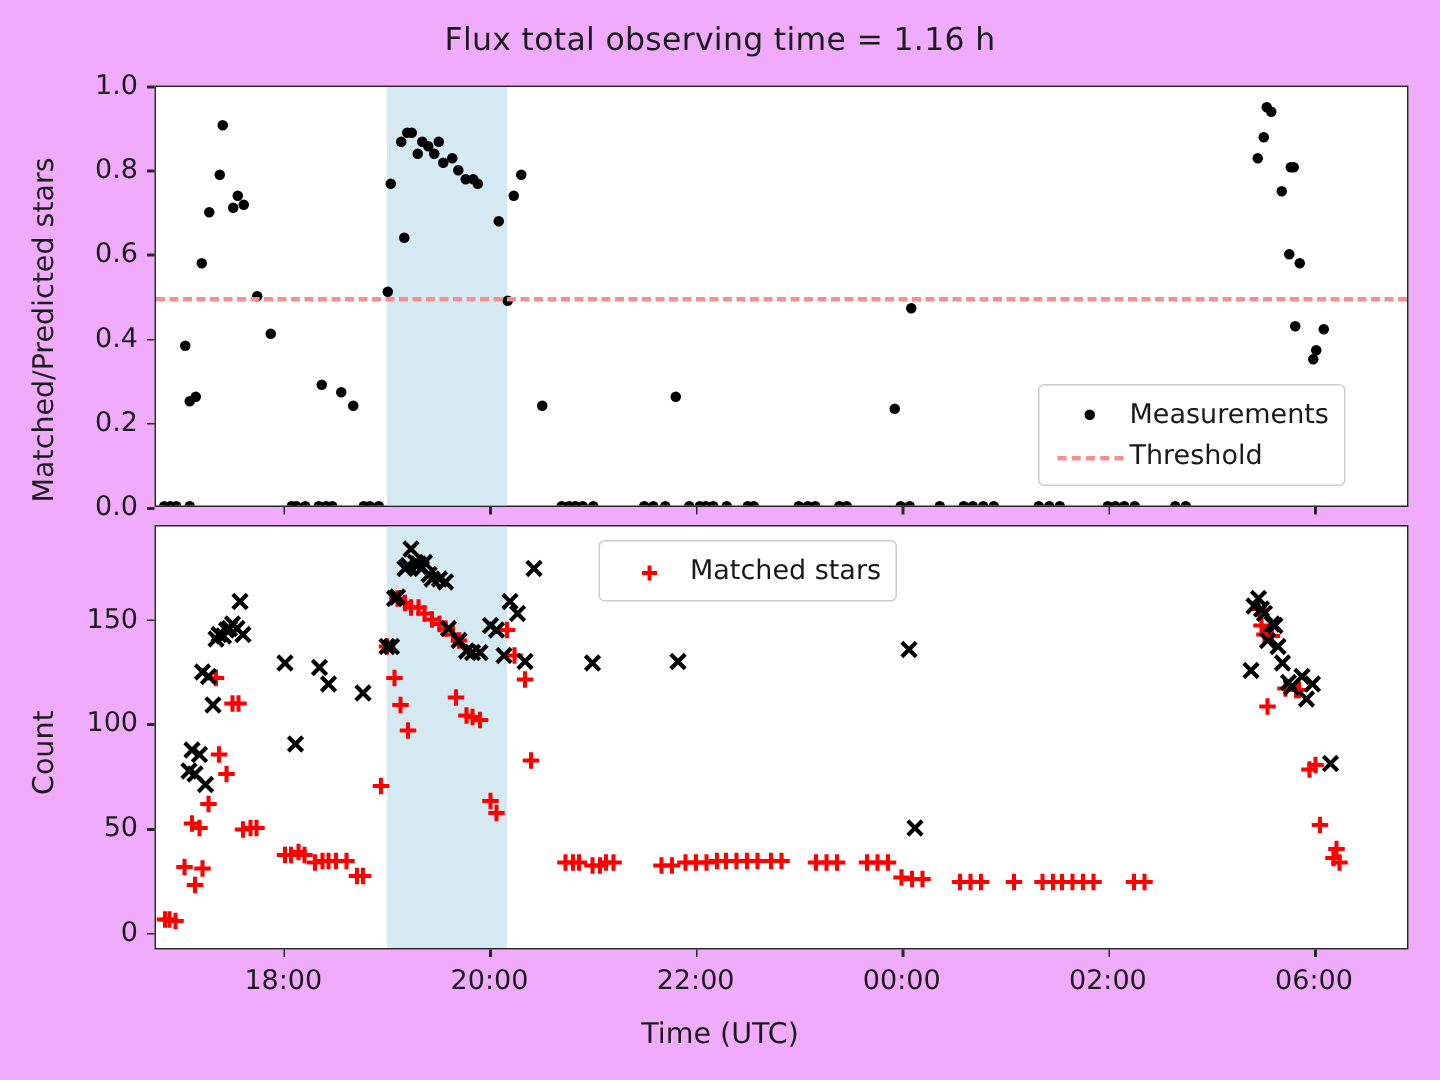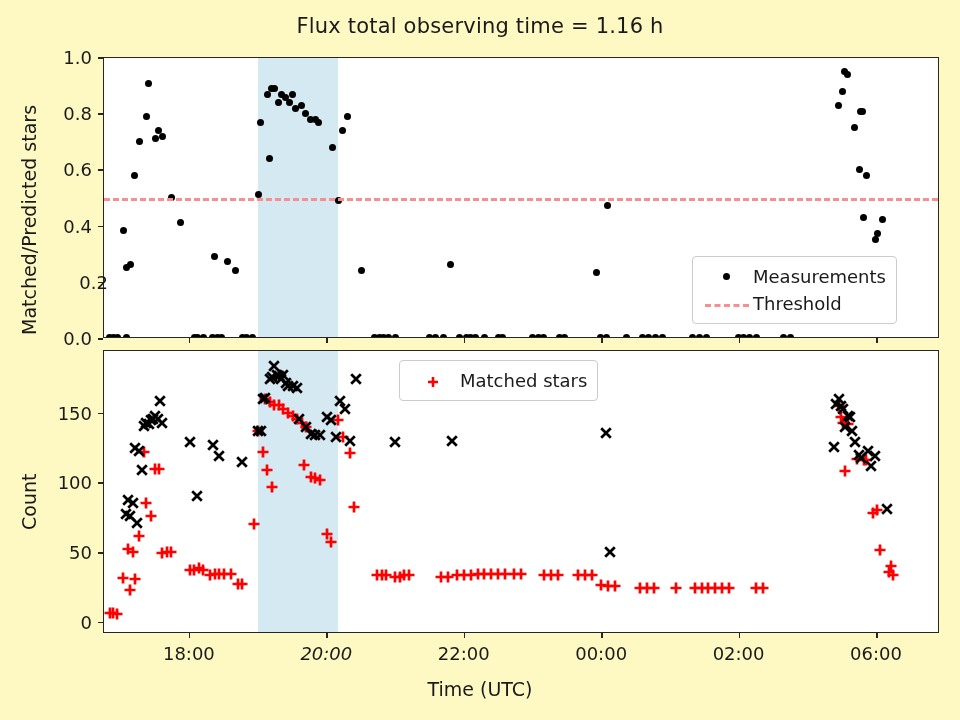--- a/index.html
+++ b/index.html
@@ -1,17 +1,17 @@
 <!DOCTYPE html>
 <html><head>
 <meta charset="utf-8">
 <style>
   html,body{margin:0;padding:0;background:#ffffff;}
   body{width:960px;height:720px;overflow:hidden;font-family:"DejaVu Sans",sans-serif;color:#000;}
-  #figure{position:relative;width:960px;height:720px;background:#fef9c3;}
+  #figure{position:relative;width:960px;height:720px;background:#f0abfc;}
 
   .title{
     position:absolute;left:0;top:14px;width:960px;text-align:center;
     font-size:21px;color:#1a1a1a;letter-spacing:.2px;
   }
 
   
   .axes{position:absolute;box-sizing:border-box;border:1.6px solid #262626;background:#fff;overflow:hidden;}
   #axes-top{left:103px;top:57px;width:836px;height:281px;}
   #axes-bottom{left:103px;top:350px;width:836px;height:283px;}
@@ -174,21 +174,21 @@
   <div id="ticks-top">
       <div class="tick-x" style="left: 188.89px; top: 338px;"></div>
       <div class="tick-x" style="left: 326.315px; top: 338px;"></div>
       <div class="tick-x" style="left: 463.74px; top: 338px;"></div>
       <div class="tick-x" style="left: 601.164px; top: 338px;"></div>
       <div class="tick-x" style="left: 738.589px; top: 338px;"></div>
       <div class="tick-x" style="left: 876.014px; top: 338px;"></div>
       <div class="tick-y" style="left: 98px; top: 338px;"></div>
       <div class="ytlabel" style="right: auto; left: 0px; width: 92px; top: 338px;">0.0</div>
       <div class="tick-y" style="left: 98px; top: 281.8px;"></div>
-      <div class="ytlabel" style="right: auto; left: 0px; width: 92px; top: 281.8px; margin-left: 16px;">0.2</div>
+      <div class="ytlabel" style="right: auto; left: 0px; width: 92px; top: 281.8px;">0.2</div>
       <div class="tick-y" style="left: 98px; top: 225.6px;"></div>
       <div class="ytlabel" style="right: auto; left: 0px; width: 92px; top: 225.6px;">0.4</div>
       <div class="tick-y" style="left: 98px; top: 169.4px;"></div>
       <div class="ytlabel" style="right: auto; left: 0px; width: 92px; top: 169.4px;">0.6</div>
       <div class="tick-y" style="left: 98px; top: 113.2px;"></div>
       <div class="ytlabel" style="right: auto; left: 0px; width: 92px; top: 113.2px;">0.8</div>
       <div class="tick-y" style="left: 98px; top: 57px;"></div>
       <div class="ytlabel" style="right: auto; left: 0px; width: 92px; top: 57px;">1.0</div>
     </div>
   <div class="ylabel" id="ylabel-top" style="left:18px;top:335px;">Matched/Predicted stars</div>
@@ -1090,21 +1090,21 @@
           <svg width="16" height="16" viewBox="-8 -8 16 16">
             <path d="M -4.8 -4.8 L 4.8 4.8 M 4.8 -4.8 L -4.8 4.8" stroke="#000000" stroke-width="2.7" stroke-linecap="butt"></path>
           </svg>
         </div>
       </div>
   </div>
   <div id="ticks-bottom">
       <div class="tick-x" style="left: 188.89px; top: 633px;"></div>
       <div class="xtlabel" style="left: 188.89px; top: 643px;">18:00</div>
       <div class="tick-x" style="left: 326.315px; top: 633px;"></div>
-      <div class="xtlabel" style="left: 326.315px; top: 643px; font-style: italic;">20:00</div>
+      <div class="xtlabel" style="left: 326.315px; top: 643px;">20:00</div>
       <div class="tick-x" style="left: 463.74px; top: 633px;"></div>
       <div class="xtlabel" style="left: 463.74px; top: 643px;">22:00</div>
       <div class="tick-x" style="left: 601.164px; top: 633px;"></div>
       <div class="xtlabel" style="left: 601.164px; top: 643px;">00:00</div>
       <div class="tick-x" style="left: 738.589px; top: 633px;"></div>
       <div class="xtlabel" style="left: 738.589px; top: 643px;">02:00</div>
       <div class="tick-x" style="left: 876.014px; top: 633px;"></div>
       <div class="xtlabel" style="left: 876.014px; top: 643px;">06:00</div>
       <div class="tick-y" style="left: 98px; top: 621.847px;"></div>
       <div class="ytlabel" style="right: auto; left: 0px; width: 92px; top: 621.847px;">0</div>

